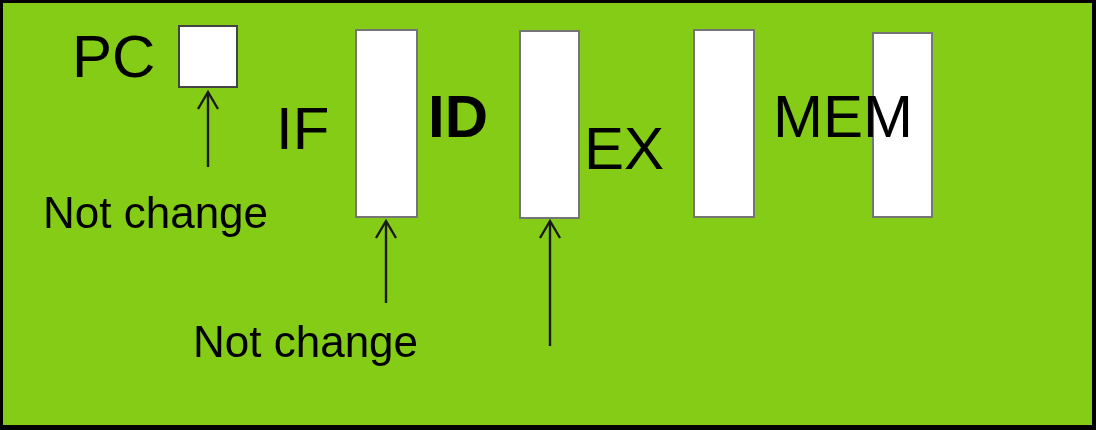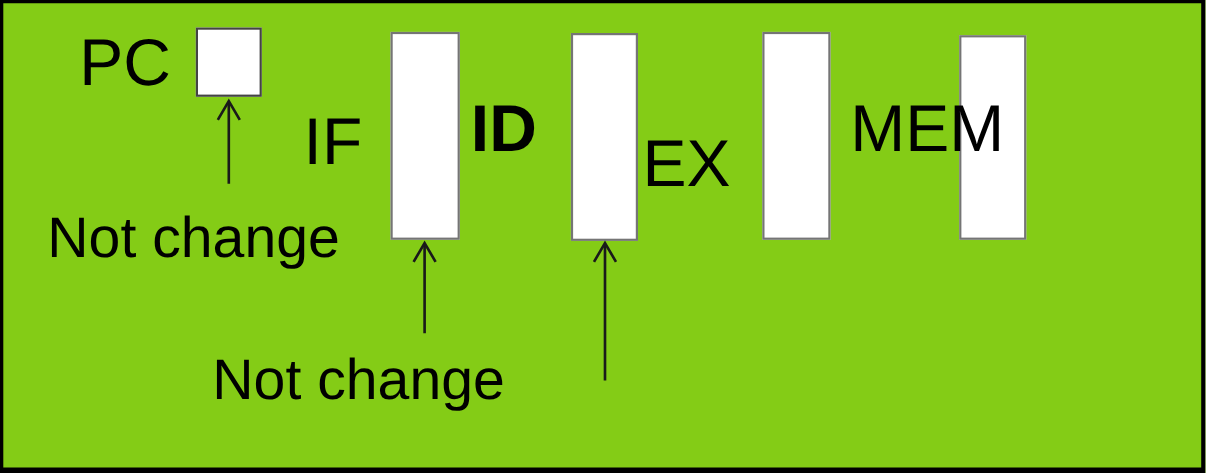--- a/index.html
+++ b/index.html
@@ -27,21 +27,21 @@
     white-space: nowrap;
     letter-spacing: 0px;
   }
   .pc-label {
     font-size: 60px;
     line-height: 1;
     color: #000000;
     white-space: nowrap;
   }
   .annotation {
-    font-size: 52px;
+    font-size: 44px;
     line-height: 1;
     color: #000000;
     white-space: nowrap;
   }
   .pc-box {
     box-sizing: border-box;
     width: 60px;
     height: 63px;
     border: 2px solid #444444;
     background: #ffffff;

